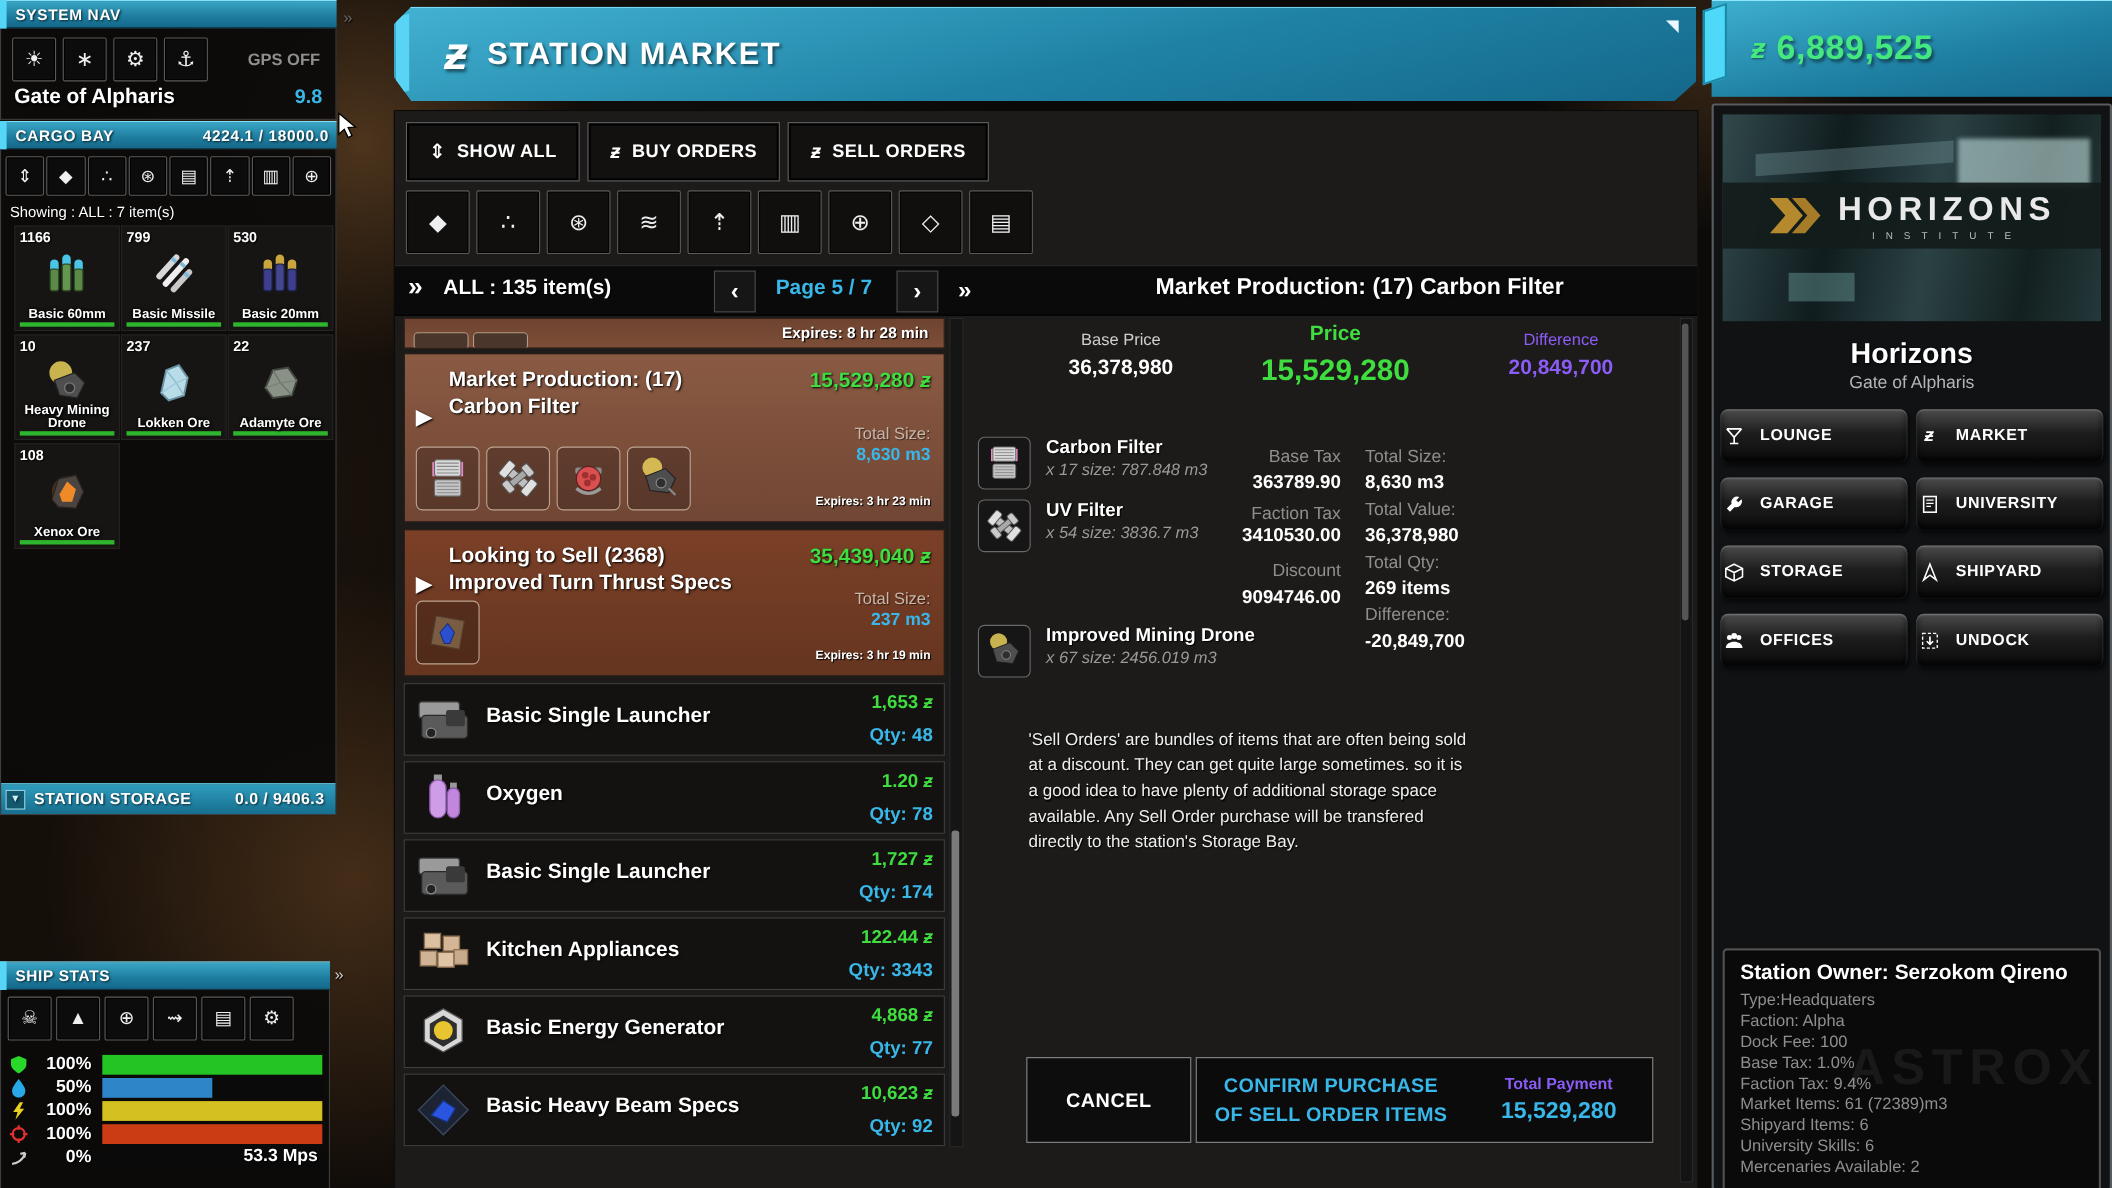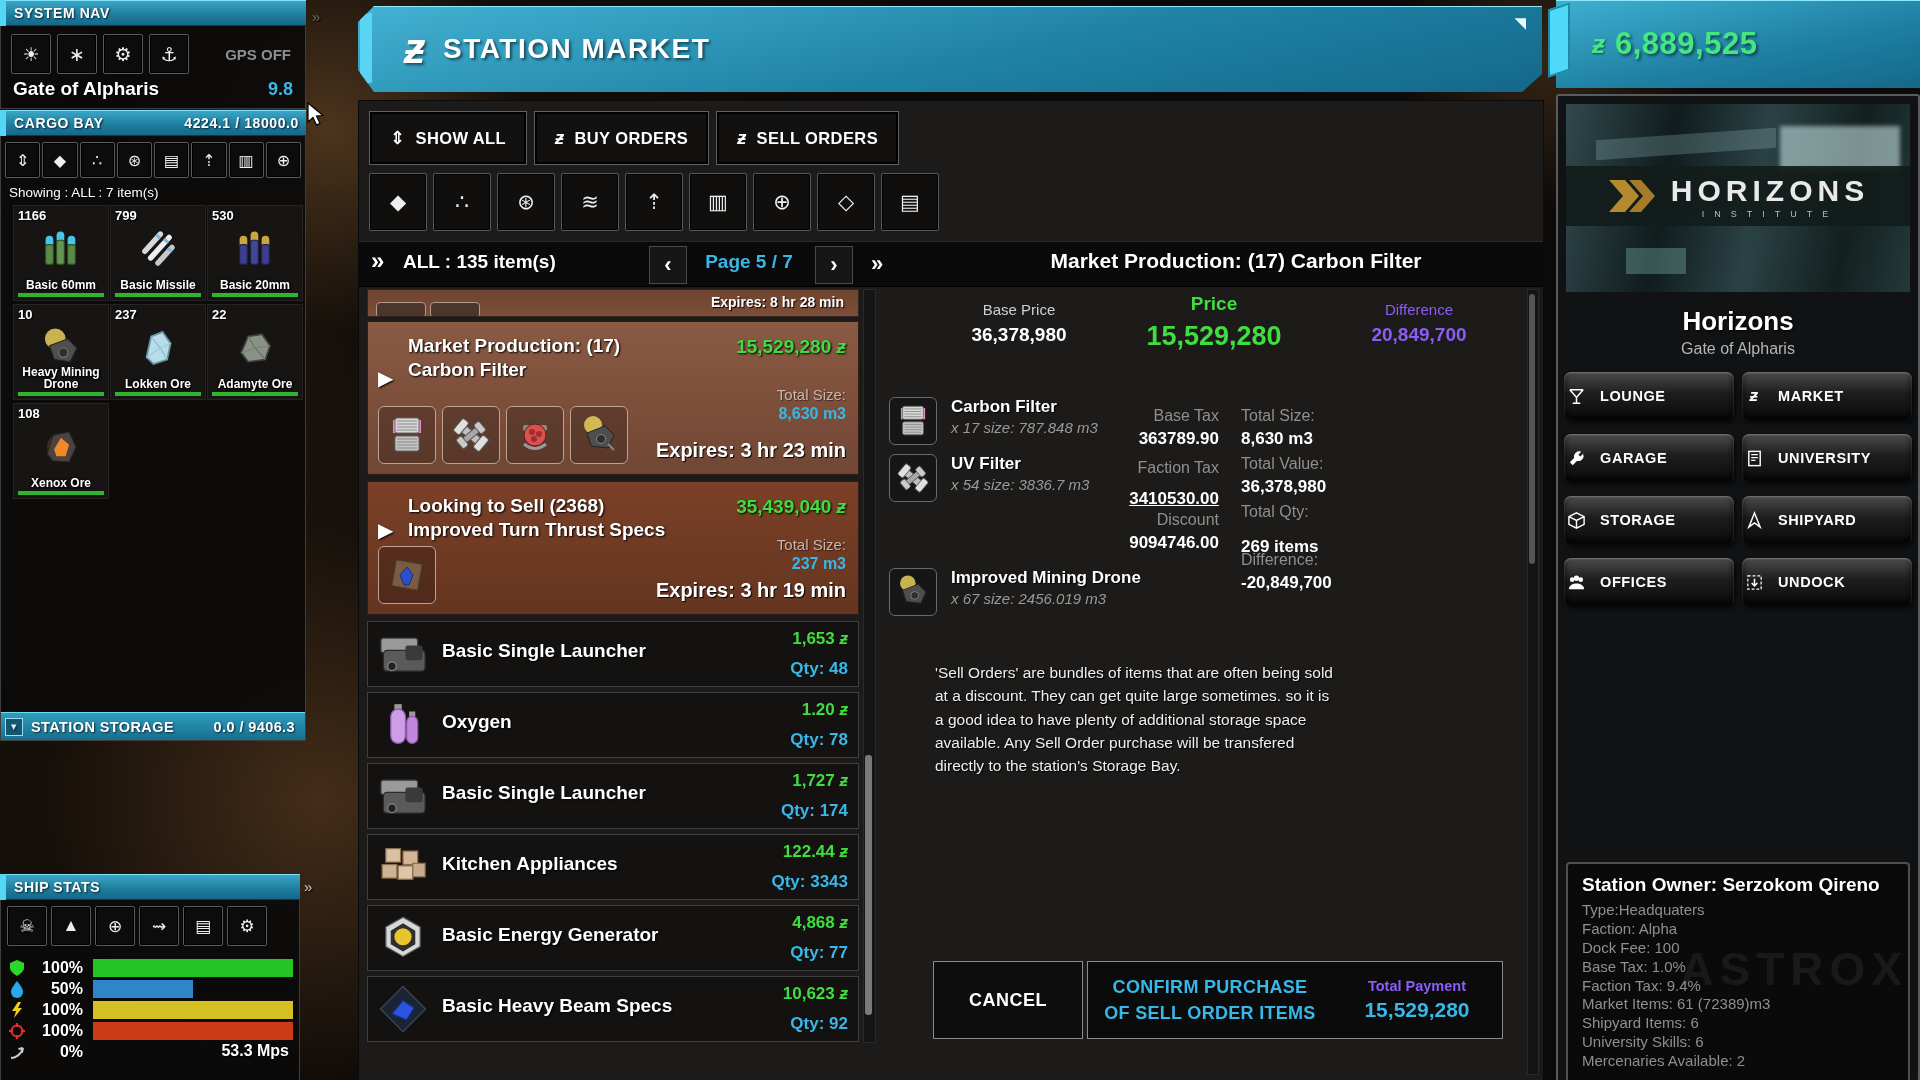--- a/index.html
+++ b/index.html
@@ -102,21 +102,21 @@
   .order.o1{height:152px;background:linear-gradient(180deg,#8a5a43,#714634);}
   .order.o2{height:132px;background:linear-gradient(180deg,#7b4027,#653520);}
   .order .play{position:absolute;left:10px;top:44px;font-size:20px;color:#fff;text-shadow:1px 1px 2px #000;}
   .order .l1{position:absolute;left:40px;top:12px;font-size:19px;font-weight:bold;text-shadow:1px 1px 2px #000;line-height:1.25;}
   .order .pr{position:absolute;right:12px;top:14px;font-size:19px;font-weight:bold;text-shadow:1px 1px 2px #000;}
   .order .icons{position:absolute;left:10px;bottom:10px;display:flex;gap:6px;}
   .obox{width:56px;height:56px;background:rgba(10,8,6,.25);border:1px solid #bca492;border-radius:6px;
         display:flex;align-items:center;justify-content:center;}
   .order .tsl{position:absolute;right:12px;top:64px;font-size:15px;color:#c9b6aa;text-shadow:1px 1px 1px rgba(0,0,0,.5);}
   .order .tsv{position:absolute;right:12px;top:83px;font-size:16px;font-weight:bold;}
-  .order .exp{position:absolute;right:12px;bottom:12px;font-size:20px;font-weight:bold;text-shadow:1px 1px 1px #000;}
+  .order .exp{position:absolute;right:12px;bottom:12px;font-size:11px;font-weight:bold;text-shadow:1px 1px 1px #000;}
   .order.o2 .tsl{top:54px;} .order.o2 .tsv{top:73px;}
   .mrow{position:relative;height:64px;background:#141210;border:1px solid #3f3f3f;margin-bottom:5px;}
   .mrow svg{position:absolute;left:8px;top:5px;}
   .mrow .nm{position:absolute;left:74px;top:18px;font-size:19px;font-weight:bold;text-shadow:1px 1px 2px #000;}
   .mrow .pr{position:absolute;right:10px;top:7px;font-size:17px;font-weight:bold;}
   .mrow .qt{position:absolute;right:10px;bottom:7px;font-size:17px;font-weight:bold;}
   #lscroll{position:absolute;left:504px;top:188px;width:11px;height:752px;background:#151515;border:1px solid #2a2a2a;}
   #lthumb{position:absolute;left:1px;width:7px;top:465px;height:260px;background:#7a7a7a;border-radius:3px;}
   #dscroll{position:absolute;right:4px;top:188px;width:10px;height:784px;background:#141414;border:1px solid #2a2a2a;}
   #dthumb{position:absolute;left:1px;width:6px;top:4px;height:270px;background:#555;border-radius:3px;}
@@ -710,30 +710,30 @@
             <circle cx="24" cy="26" r="4.5" fill="#2e2e2e" stroke="#888"></circle>
           </svg>
         </div>
         <span class="bn">Improved Mining Drone</span>
         <span class="bi">x 67  size: 2456.019 m3</span>
       </div>
 
       <span class="taxlbl" style="top:118px;width:160px;">Base Tax</span>
       <span class="taxval" style="top:140px;width:160px;">363789.90</span>
       <span class="taxlbl" style="top:170px;width:160px;">Faction Tax</span>
-      <span class="taxval" style="top:200px;width:160px;text-decoration:underline;">3410530.00</span>
+      <span class="taxval" style="top:188px;width:160px;">3410530.00</span>
       <span class="taxlbl" style="top:222px;width:160px;">Discount</span>
       <span class="taxval" style="top:244px;width:160px;">9094746.00</span>
 
       <span class="totlbl" style="top:118px;">Total Size:</span>
       <span class="totval" style="top:140px;">8,630 m3</span>
       <span class="totlbl" style="top:166px;">Total Value:</span>
       <span class="totval" style="top:188px;">36,378,980</span>
       <span class="totlbl" style="top:214px;">Total Qty:</span>
-      <span class="totval" style="top:248px;text-align:center;">269 items</span>
+      <span class="totval" style="top:236px;text-align:center;">269 items</span>
       <span class="totlbl" style="top:262px;">Difference:</span>
       <span class="totval" style="top:284px;">-20,849,700</span>
 
       <div id="ddesc">'Sell Orders' are bundles of items that are often being sold at a discount. They can get quite large sometimes. so it is a good idea to have plenty of additional storage space available. Any Sell Order purchase will be transfered directly to the station's Storage Bay.</div>
 
       <div id="cancelbtn">
         <span>CANCEL</span>
       </div>
       <div id="confirmbtn">
         <div class="ctext cyan">

